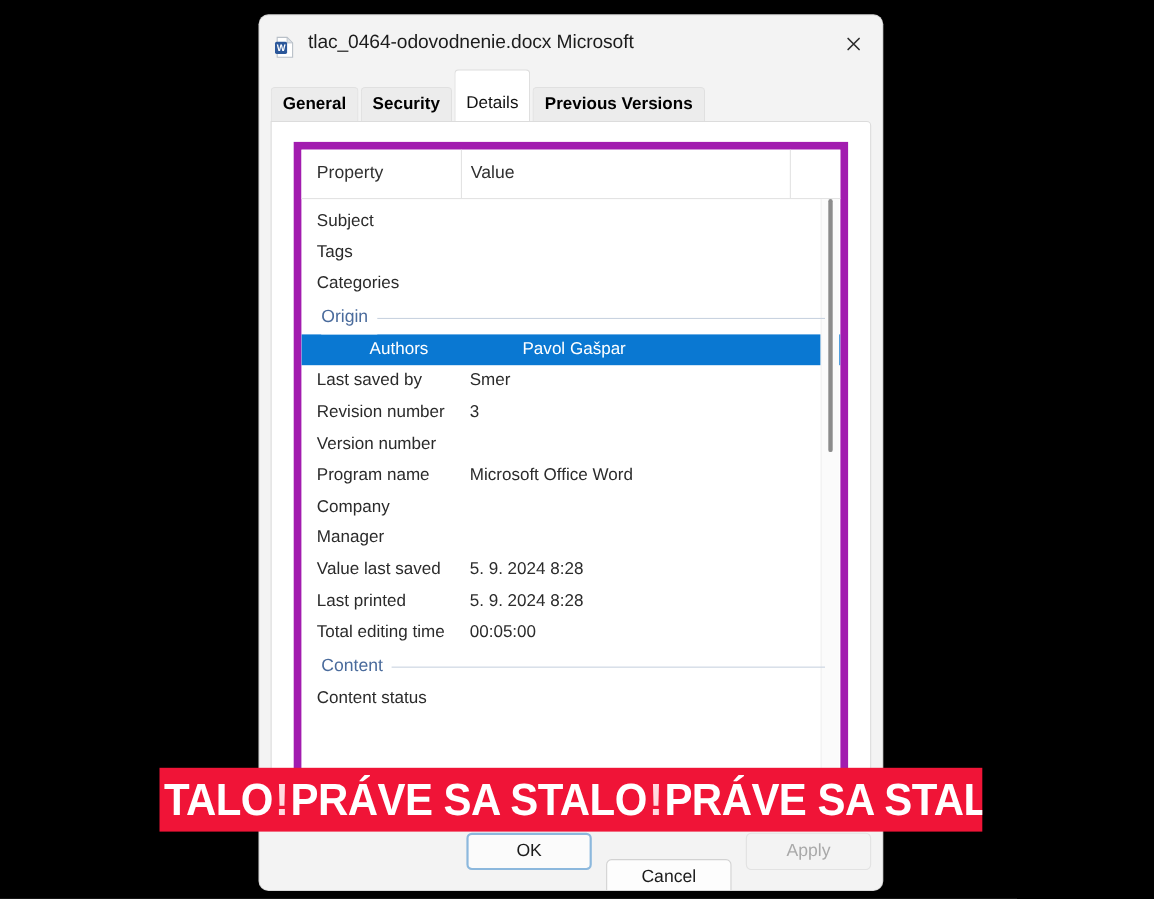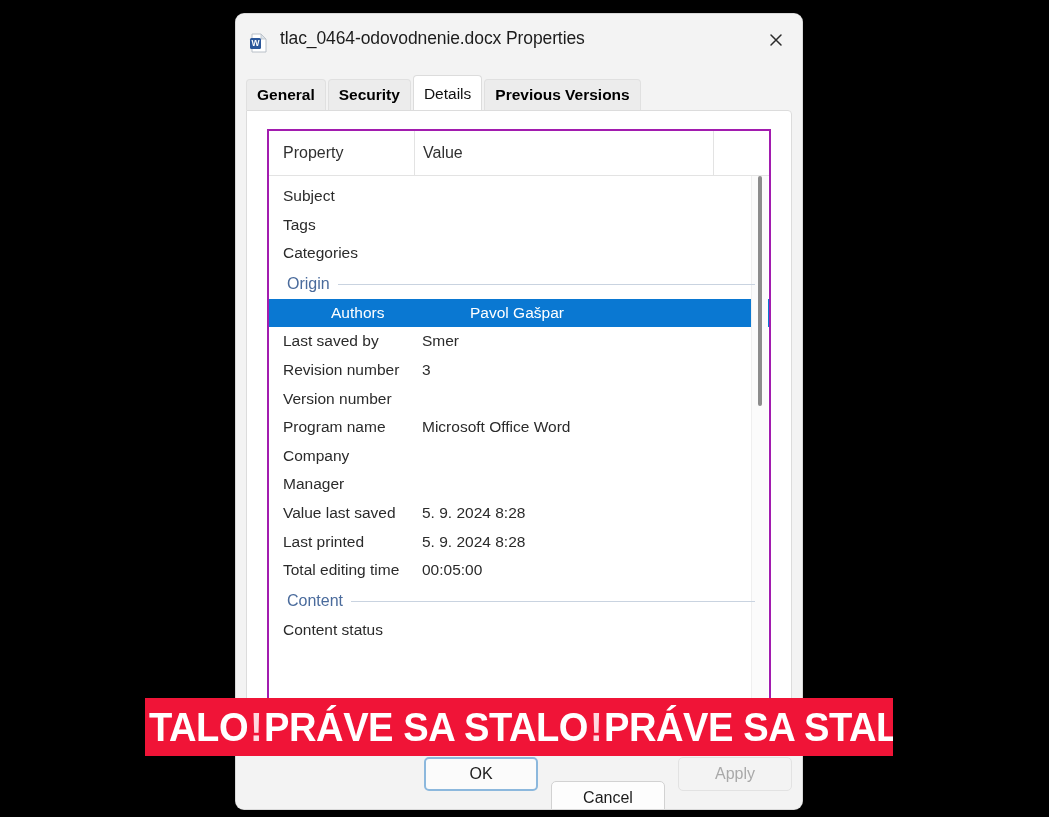--- a/index.html
+++ b/index.html
@@ -83,21 +83,21 @@
     border-bottom: none;
     border-radius: 4px 4px 0 0;
     margin-right: 2px;
     white-space: nowrap;
     line-height: 19px;
     font-weight: bold;
   }
   .tab.active {
     background: #ffffff;
     border-color: #dcdcdc;
-    padding-top: 8px;
+    padding-top: 20px;
     padding-bottom: 7px;
     font-weight: 400;
     color: #111;
     position: relative;
     z-index: 3;
     margin-top: 43px;
   }
 
   
   #tabpage {
@@ -113,21 +113,21 @@
   }
 
   
   #listbox {
     position: absolute;
     left: 20px;
     top: 18px;
     width: 504px;
     height: 600px;
     background: #ffffff;
-    border: 2px solid #a21caf;
+    border: 7px solid #a21caf;
     box-sizing: border-box;
     overflow: hidden;
   }
 
   
   #list-header {
     position: relative;
     height: 44px;
     border-bottom: 1px solid #e3e3e3;
     background: #ffffff;
@@ -319,21 +319,21 @@
 
   <div id="titlebar">
     <span id="title-icon">
       <svg width="22" height="22" viewBox="0 0 22 22">
         <path d="M4 2 h9 l5 5 v13 h-14 z" fill="#ffffff" stroke="#b9c0c8" stroke-width="1"></path>
         <path d="M13 2 l5 5 h-5 z" fill="#dde3e9" stroke="#b9c0c8" stroke-width="0.8"></path>
         <rect x="2" y="6" width="11" height="11" rx="1.5" fill="#2b579a"></rect>
         <text x="7.5" y="14.4" font-family="'Liberation Sans', sans-serif" font-size="8.5" font-weight="bold" fill="#ffffff" text-anchor="middle">W</text>
       </svg>
     </span>
-    <span id="title-text">tlac_0464-odovodnenie.docx Properties</span>
+    <span id="title-text">tlac_0464-odovodnenie.docx Microsoft</span>
     <div id="close-button">
       <svg width="16" height="16" viewBox="0 0 16 16">
         <path d="M3 3 L13 13 M13 3 L3 13" stroke="#2b2b2b" stroke-width="1.5" stroke-linecap="round"></path>
       </svg>
     </div>
   </div>
 
   <div id="tabstrip">
     <div class="tab">General</div>
     <div class="tab">Security</div>

